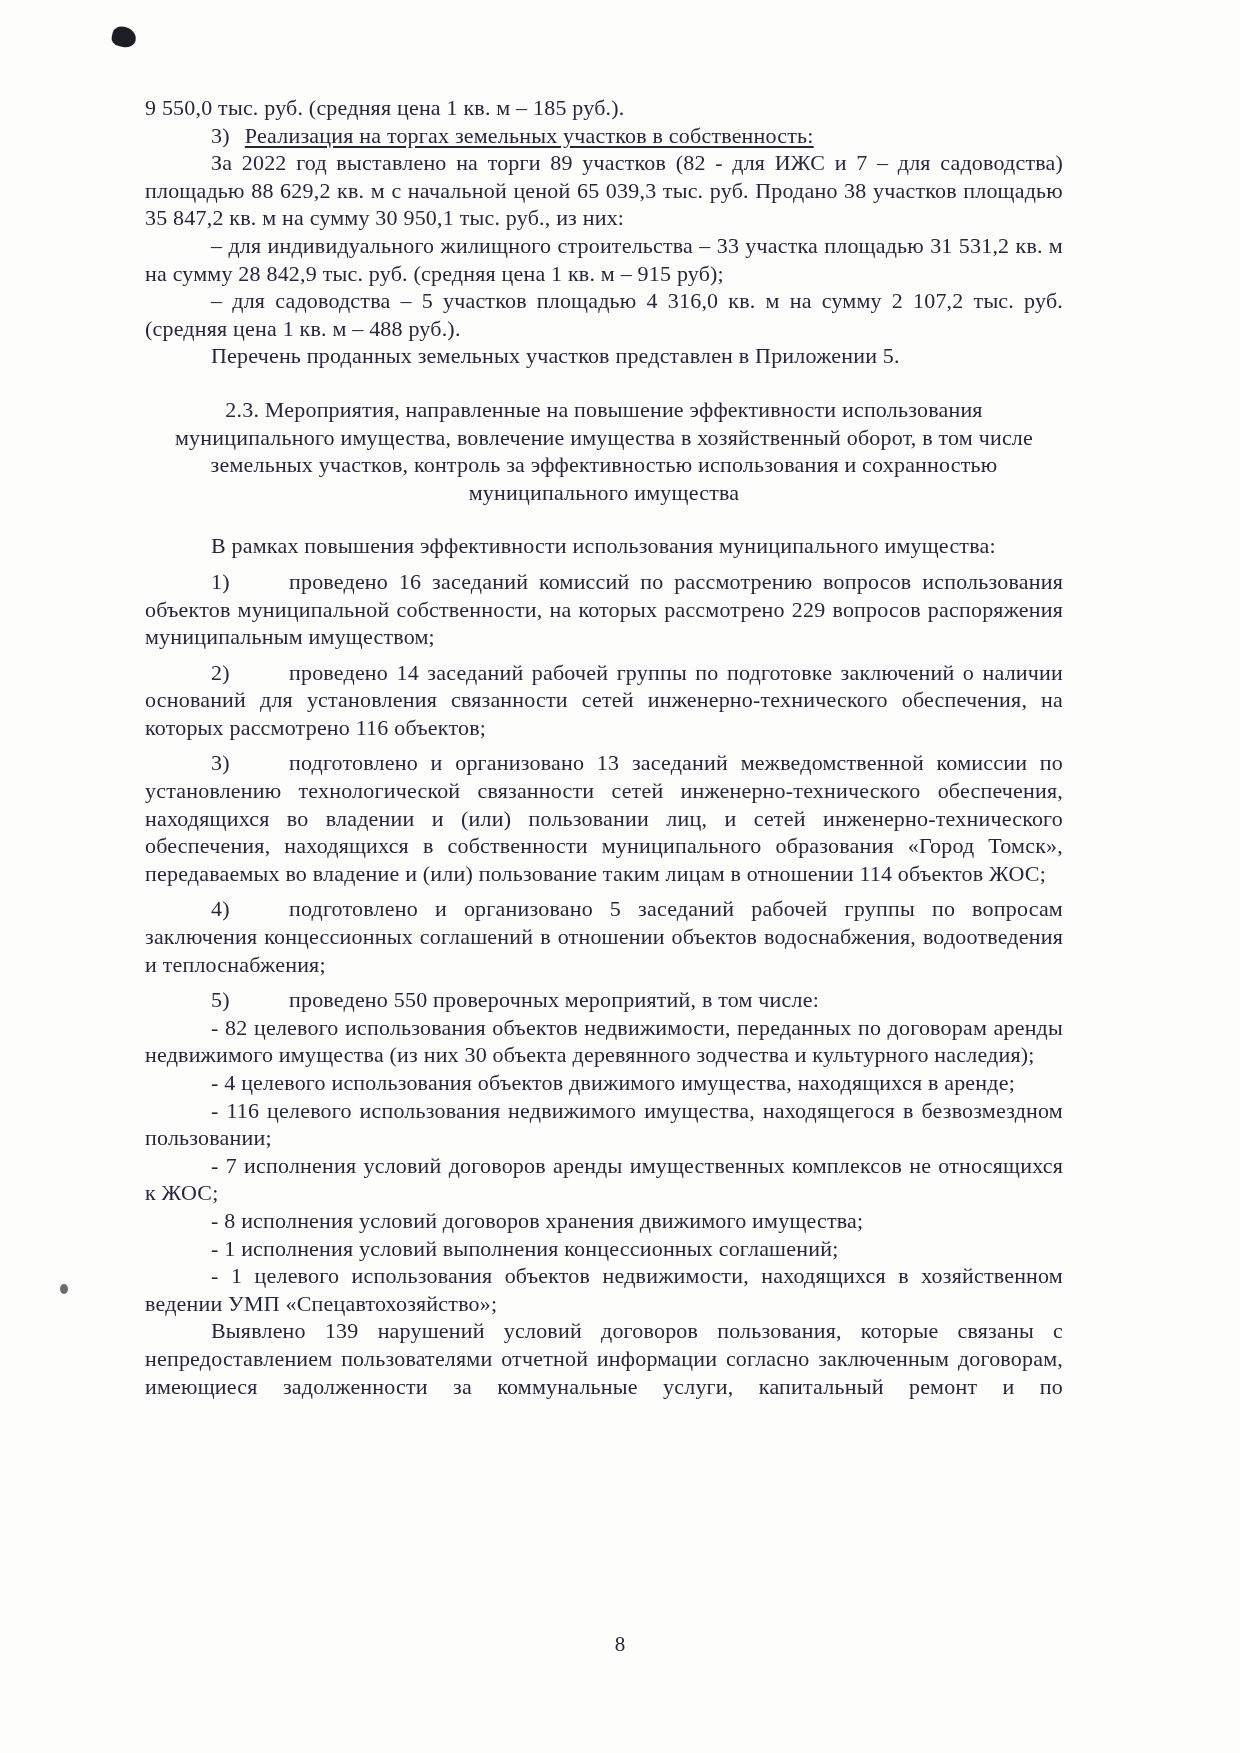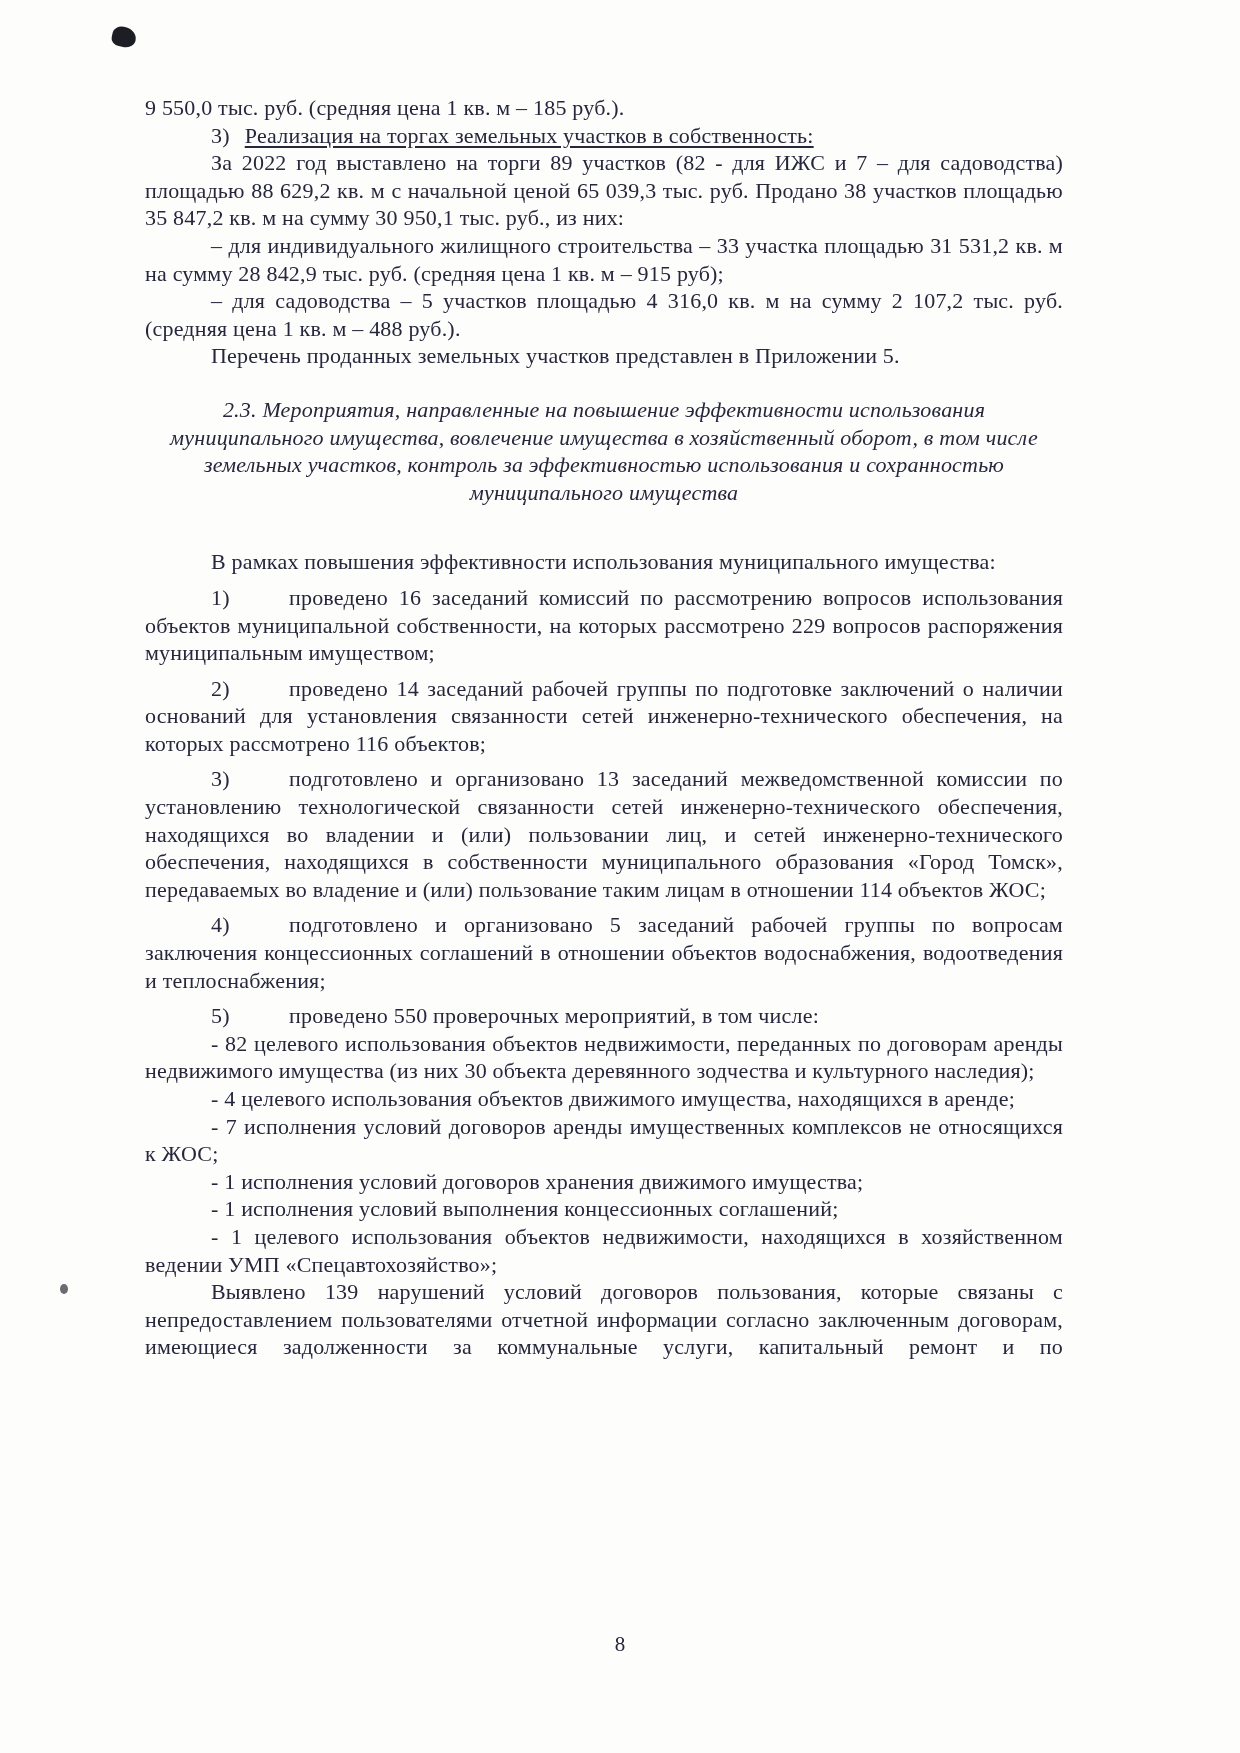--- a/index.html
+++ b/index.html
@@ -26,22 +26,21 @@
     text-align: justify;
     letter-spacing: 0.2px;
   }
   .para.plain { text-indent: 0; }
   .para.indent { text-indent: 66px; }
   .para.numbered { text-indent: 66px; margin-top: 8px; }
   .para.underline-item { text-indent: 66px; }
   .para.heading {
     text-align: center;
     text-indent: 0;
-    margin: 26px 6px 42px 6px;
-    font-style: italic;
+    margin: 26px 6px 26px 6px;
   }
   .para.jlast { text-align-last: justify; }
   .num {
     display: inline-block;
     width: 78px;
     text-indent: 0;
   }
   .num-sm { margin-right: 15px; }
   .underlined { text-decoration: underline; text-underline-offset: 3px; }
   .page-number {
@@ -90,21 +89,22 @@
       <p class="para indent">Перечень проданных земельных участков представлен в Приложении 5.</p>
       <p class="para heading">2.3. Мероприятия, направленные на повышение эффективности использования муниципального имущества, вовлечение имущества в хозяйственный оборот, в том числе земельных участков, контроль за эффективностью использования и сохранностью муниципального имущества</p>
       <p class="para indent">В рамках повышения эффективности использования муниципального имущества:</p>
       <p class="para numbered"><span class="num">1)</span><span class="item-text">проведено 16 заседаний комиссий по рассмотрению вопросов использования объектов муниципальной собственности, на которых рассмотрено 229 вопросов распоряжения муниципальным имуществом;</span></p>
       <p class="para numbered"><span class="num">2)</span><span class="item-text">проведено 14 заседаний рабочей группы по подготовке заключений о наличии оснований для установления связанности сетей инженерно-технического обеспечения, на которых рассмотрено 116 объектов;</span></p>
       <p class="para numbered"><span class="num">3)</span><span class="item-text">подготовлено и организовано 13 заседаний межведомственной комиссии по установлению технологической связанности сетей инженерно-технического обеспечения, находящихся во владении и (или) пользовании лиц, и сетей инженерно-технического обеспечения, находящихся в собственности муниципального образования «Город Томск», передаваемых во владение и (или) пользование таким лицам в отношении 114 объектов ЖОС;</span></p>
       <p class="para numbered"><span class="num">4)</span><span class="item-text">подготовлено и организовано 5 заседаний рабочей группы по вопросам заключения концессионных соглашений в отношении объектов водоснабжения, водоотведения и теплоснабжения;</span></p>
       <p class="para numbered"><span class="num">5)</span><span class="item-text">проведено 550 проверочных мероприятий, в том числе:</span></p>
       <p class="para indent">- 82 целевого использования объектов недвижимости, переданных по договорам аренды недвижимого имущества (из них 30 объекта деревянного зодчества и культурного наследия);</p>
       <p class="para indent">- 4 целевого использования объектов движимого имущества, находящихся в аренде;</p>
+      <p class="para indent">- 116 целевого использования недвижимого имущества, находящегося в безвозмездном пользовании;</p>
       <p class="para indent">- 7 исполнения условий договоров аренды имущественных комплексов не относящихся к ЖОС;</p>
-      <p class="para indent">- 1 исполнения условий договоров хранения движимого имущества;</p>
+      <p class="para indent">- 8 исполнения условий договоров хранения движимого имущества;</p>
       <p class="para indent">- 1 исполнения условий выполнения концессионных соглашений;</p>
       <p class="para indent">- 1 целевого использования объектов недвижимости, находящихся в хозяйственном ведении УМП «Спецавтохозяйство»;</p>
       <p class="para indent jlast">Выявлено 139 нарушений условий договоров пользования, которые связаны с непредоставлением пользователями отчетной информации согласно заключенным договорам, имеющиеся задолженности за коммунальные услуги, капитальный ремонт и по</p>
     </div>
 
   <div class="page-number">8</div>
 </div>
 
 </body></html>

